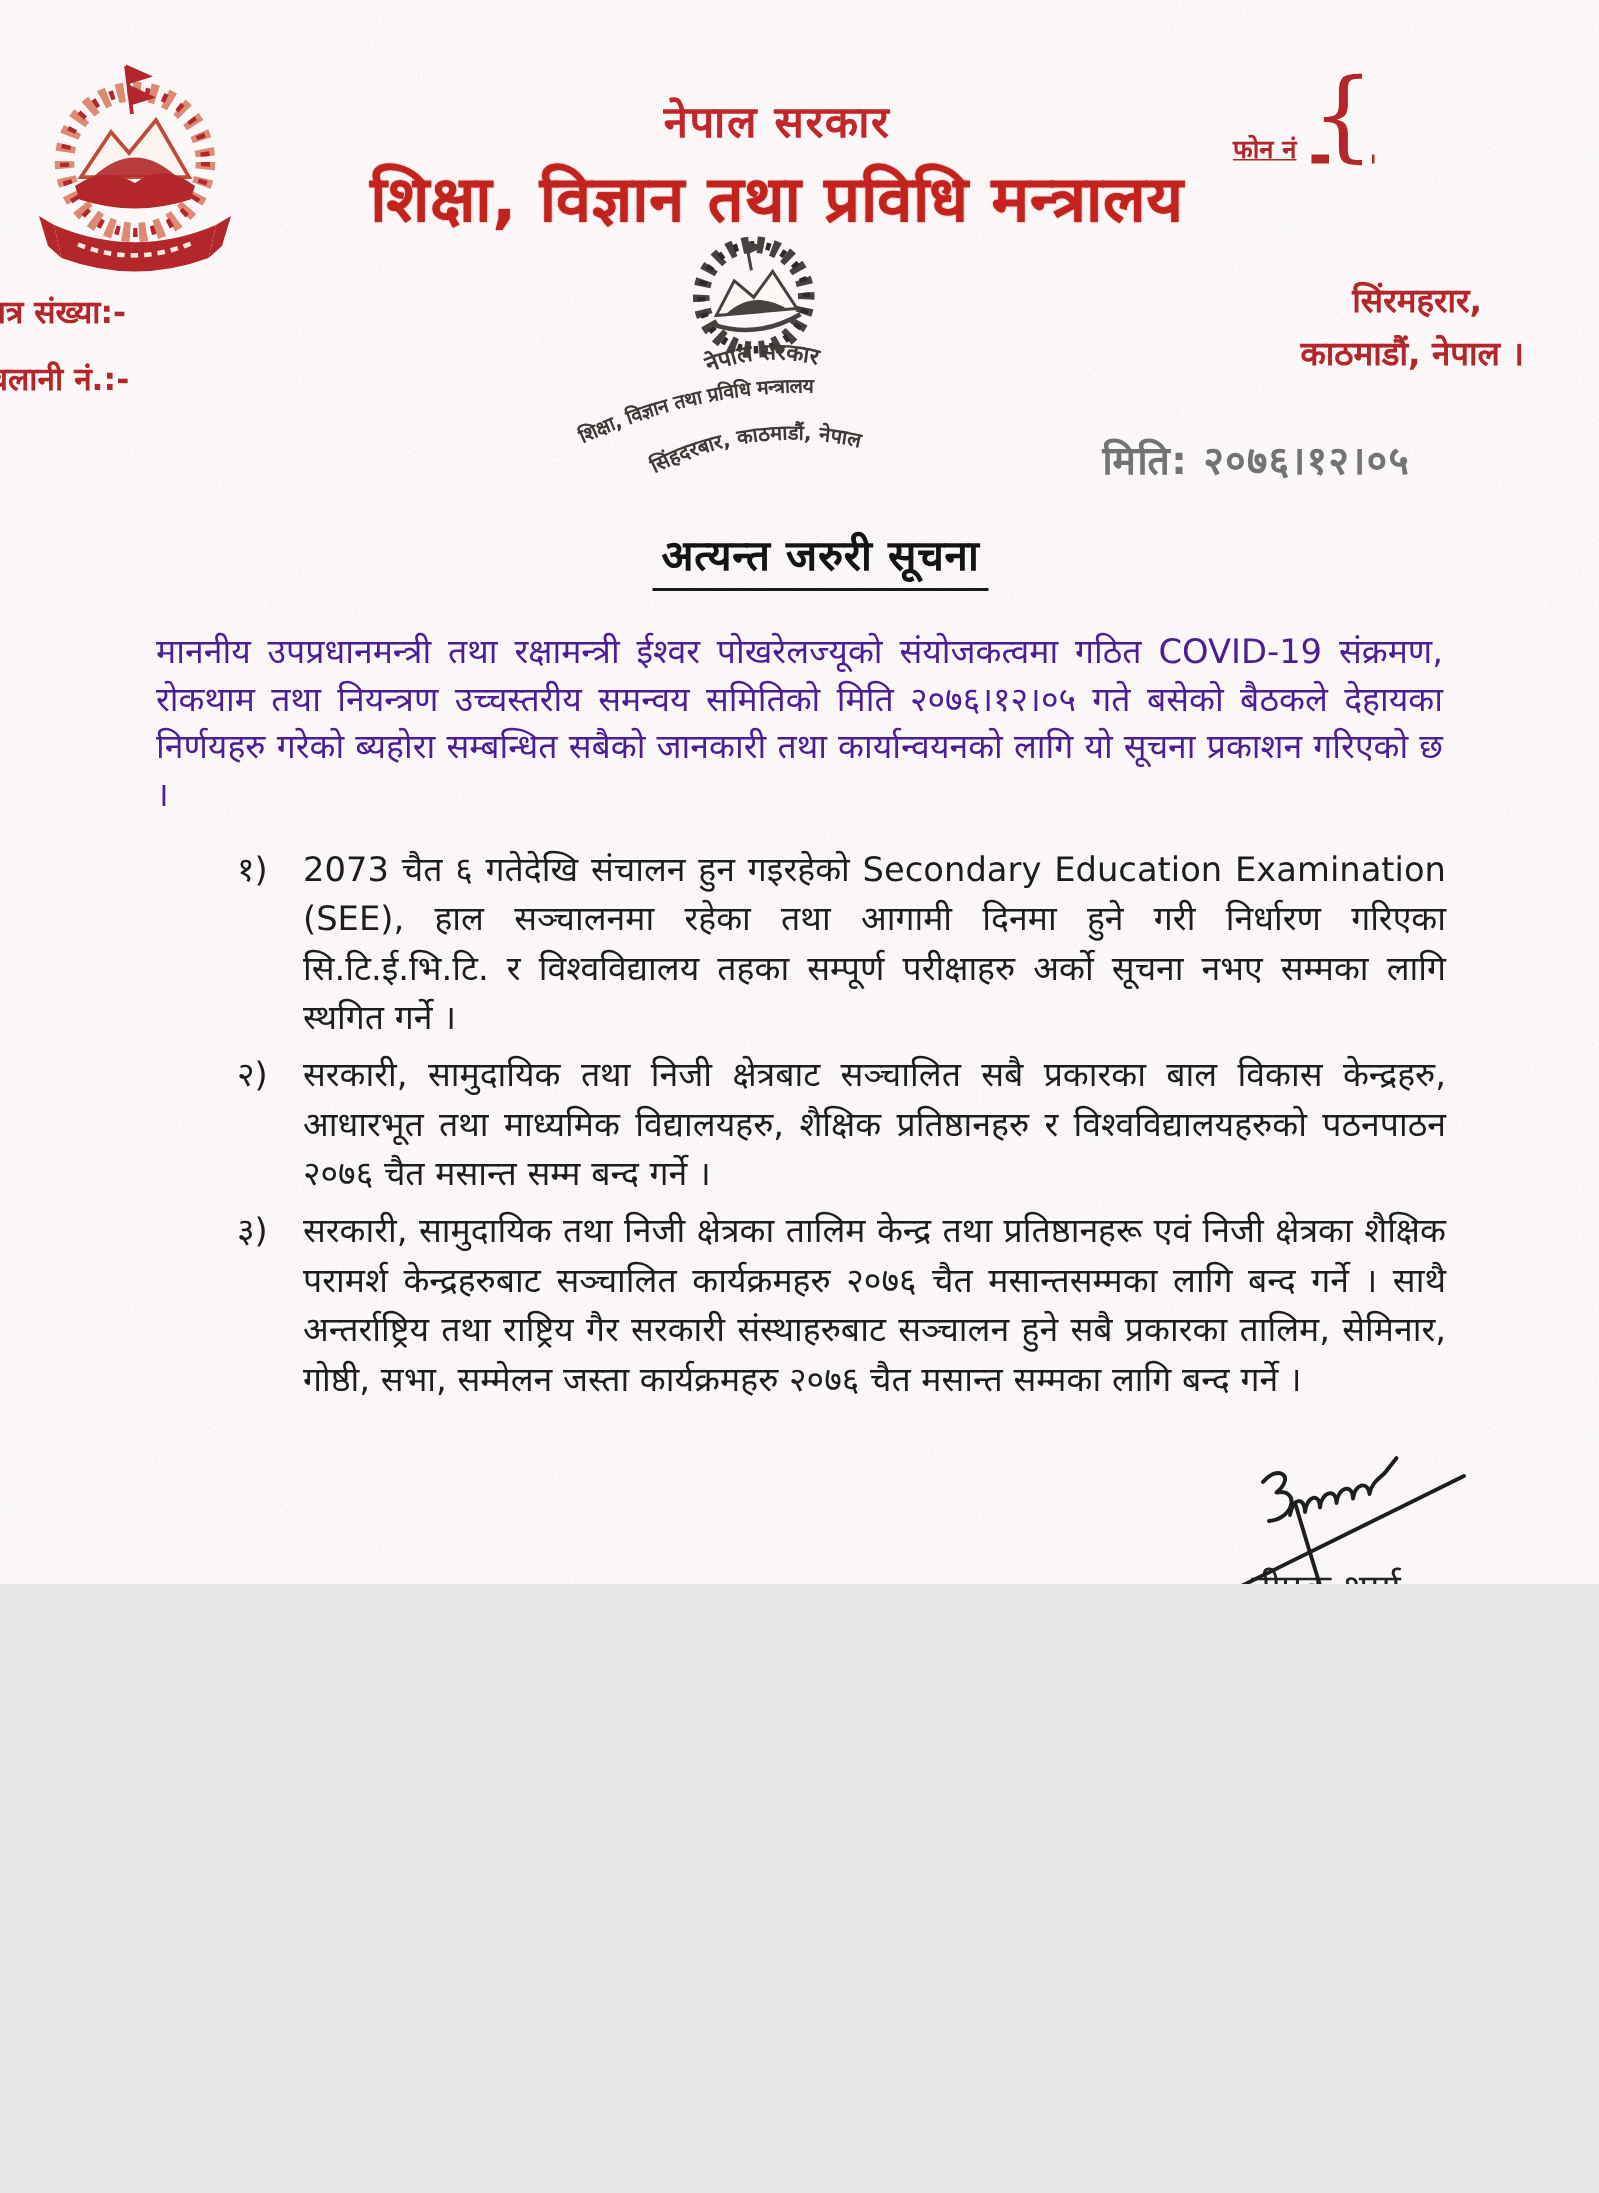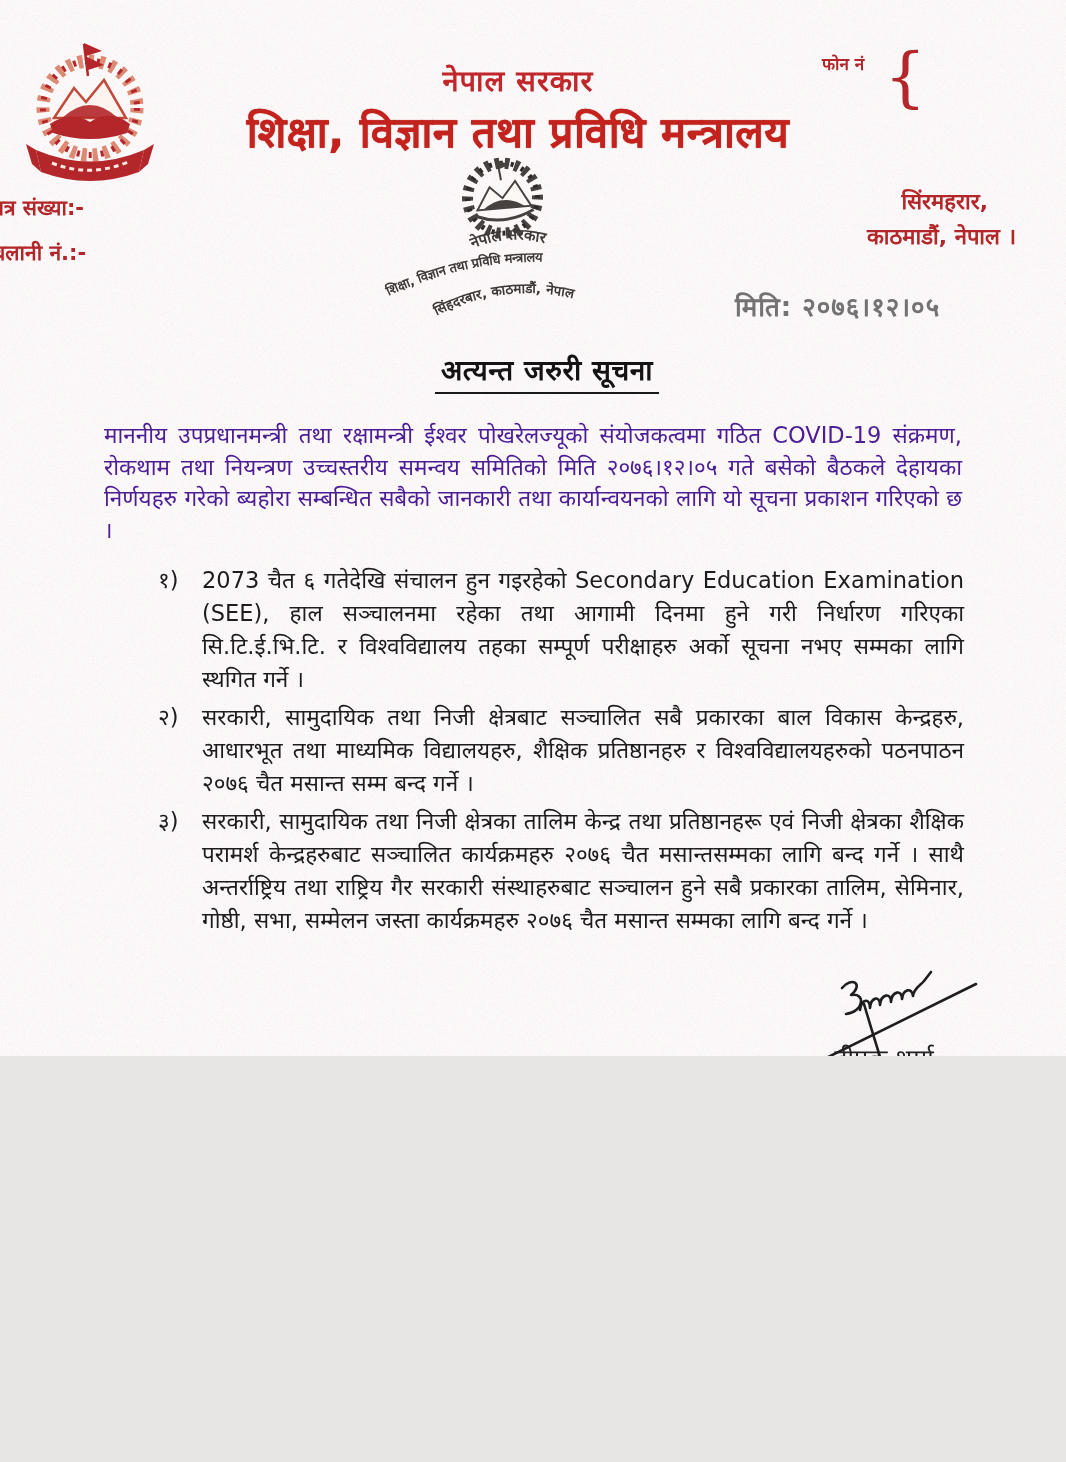--- a/index.html
+++ b/index.html
@@ -13,21 +13,21 @@
     color:#1c1c1c;
   }
   .noise{position:absolute;inset:0;opacity:.45;pointer-events:none;}
   .abs{position:absolute;}
 
   
   .header-center{left:218px;top:60px;width:600px;text-align:center;}
   .govt-line{font-size:29px;font-weight:700;color:#c1272a;letter-spacing:1px;}
   .ministry-line{font-size:42px;font-weight:800;color:#c4221c;letter-spacing:.5px;margin-top:3px;
     text-shadow:0 0 1px #a81d18;}
-  .phone{left:822px;top:44px;display:flex;align-items:flex-start;gap:20px;color:#b3272a;}
+  .phone{left:822px;top:44px;display:flex;align-items:flex-end;gap:10px;color:#b3272a;text-decoration:underline;}
   .phone-label{font-size:17px;font-weight:700;padding-top:8px;}
   .phone-brace{font-size:66px;font-weight:400;line-height:1;font-family:"DejaVu Serif","Liberation Serif",serif;}
   .ref-block{left:-8px;top:186px;color:#b3272a;font-size:21px;font-weight:700;line-height:45px;white-space:nowrap;}
   .address{left:788px;top:184px;width:228px;text-align:right;color:#b3272a;font-size:22px;font-weight:700;line-height:35px;}
   .address .l1{padding-right:28px;}
   .date-line{left:735px;top:288px;font-size:26px;font-weight:600;color:#737373;letter-spacing:1px;}
 
   
   .title-wrap{left:0;top:350px;width:1066px;text-align:center;transform:translateX(14px);}
   .title-text{display:inline-block;font-size:28px;font-weight:700;color:#141414;

